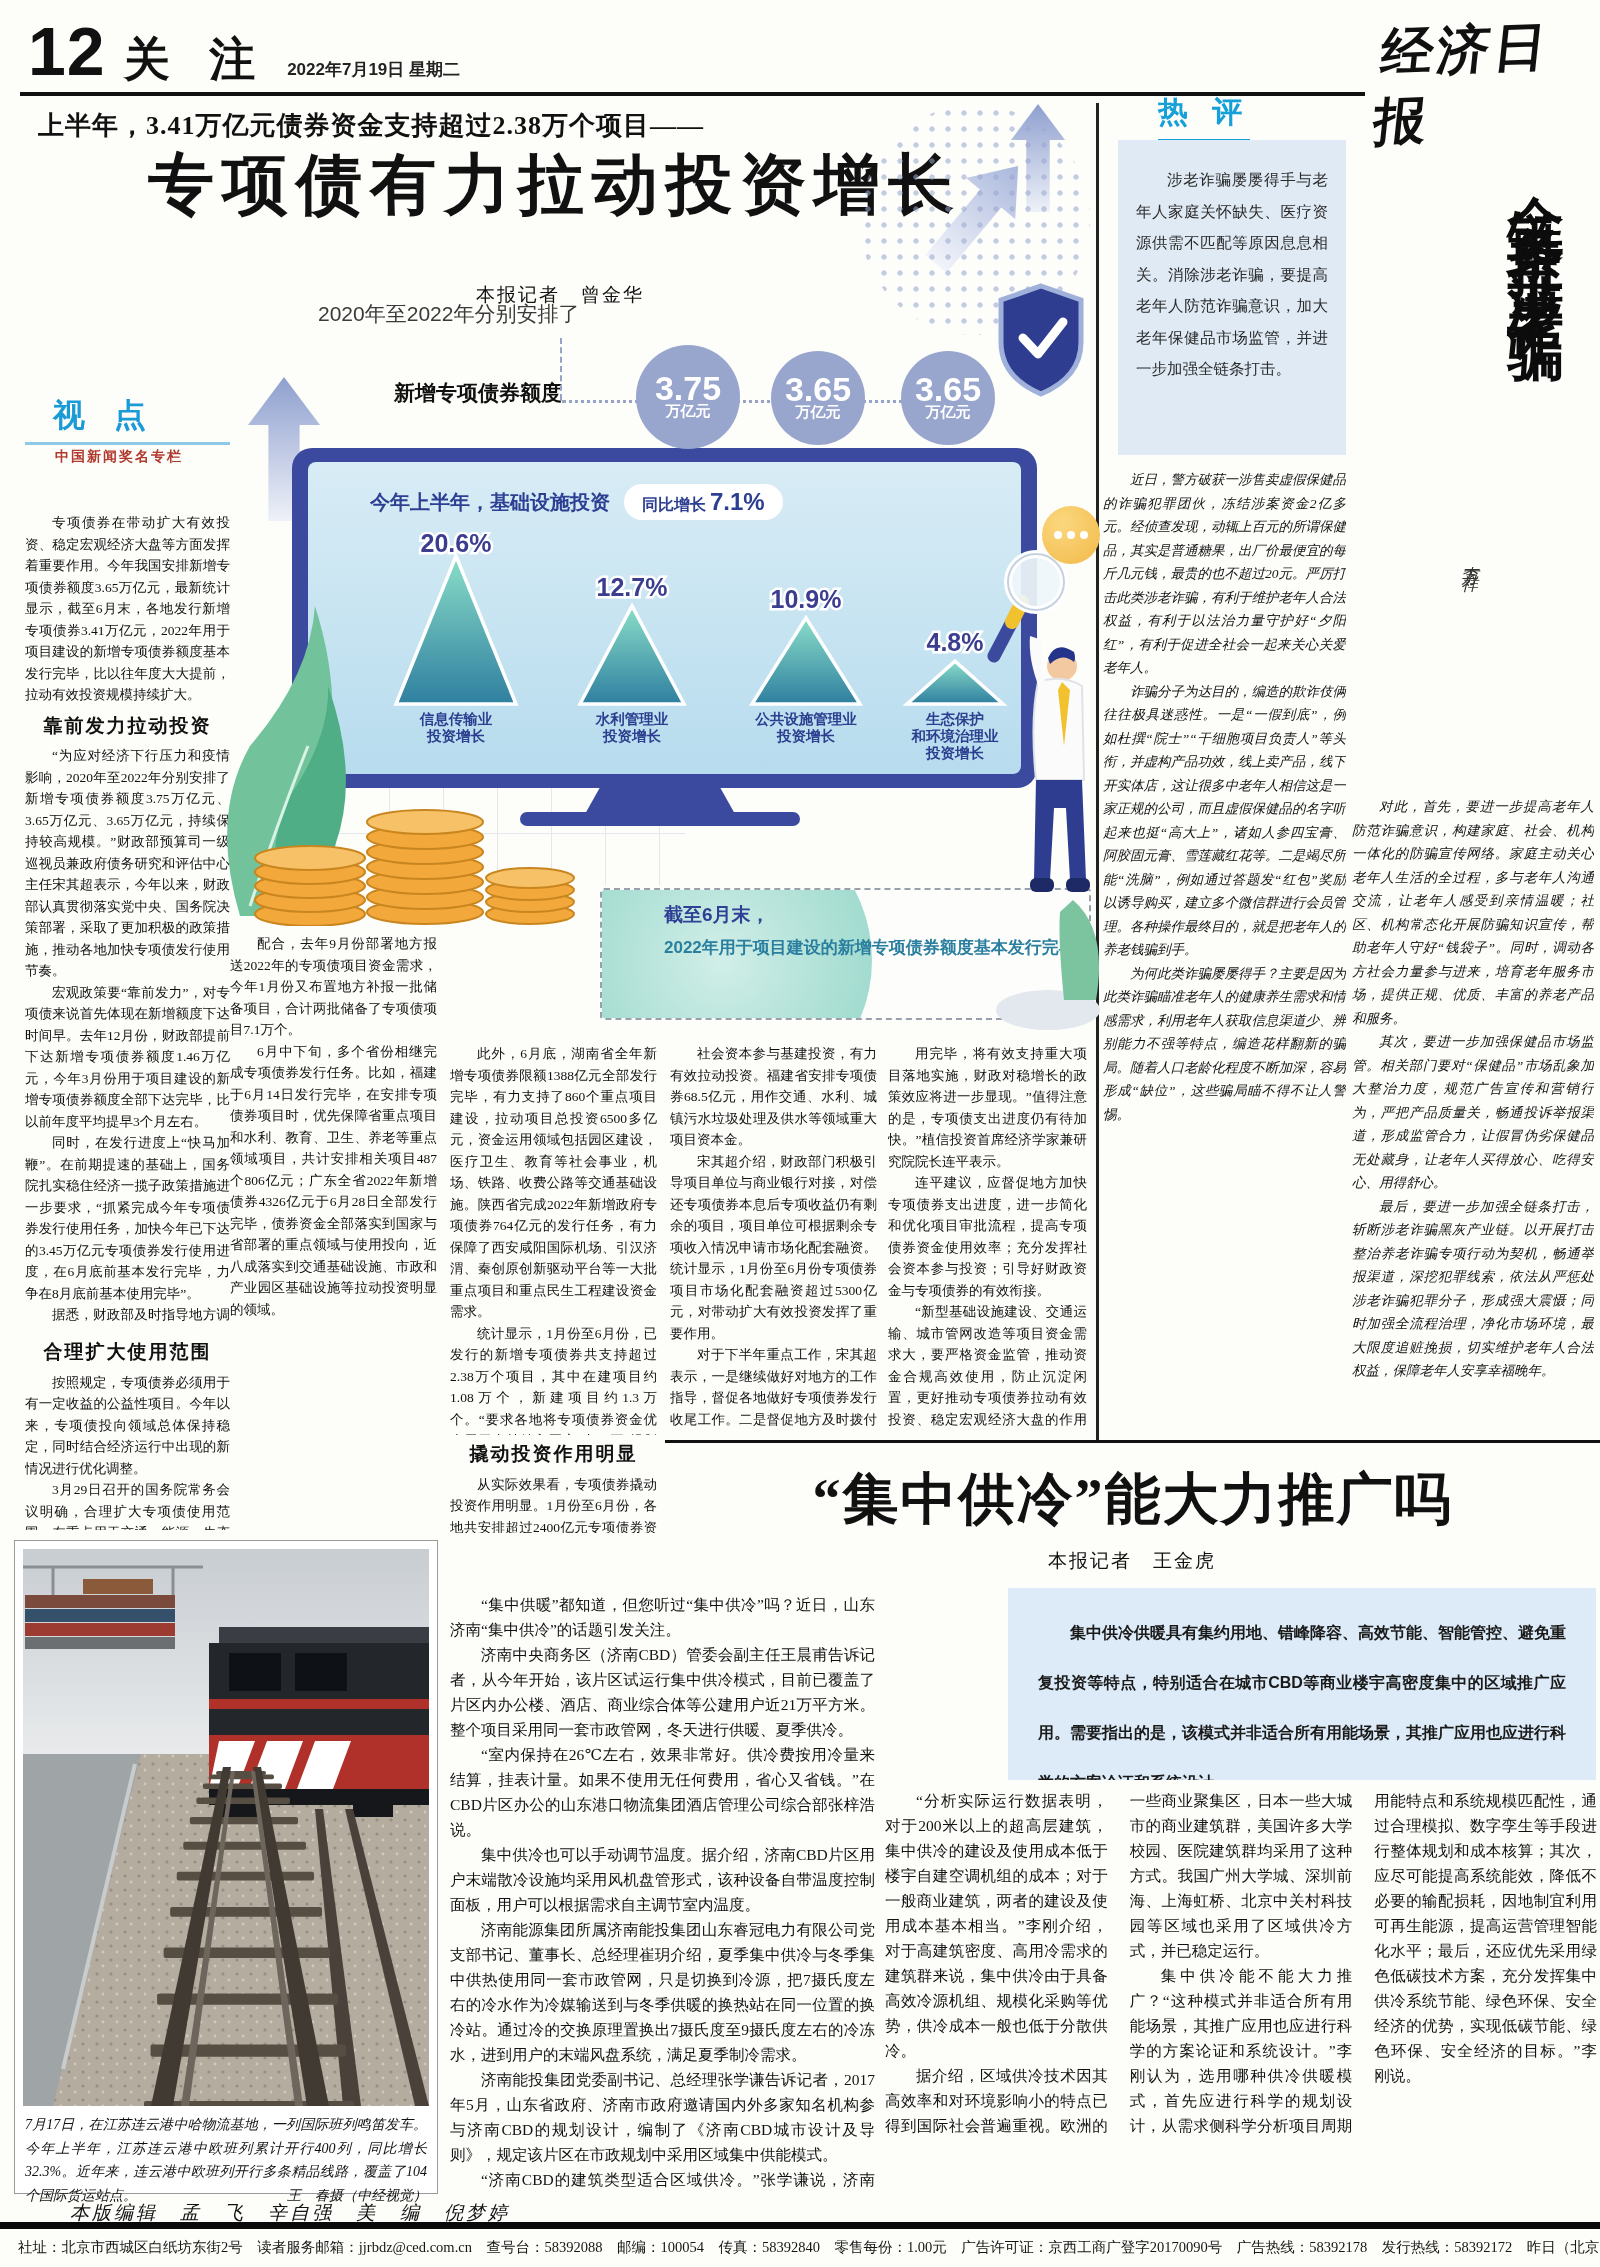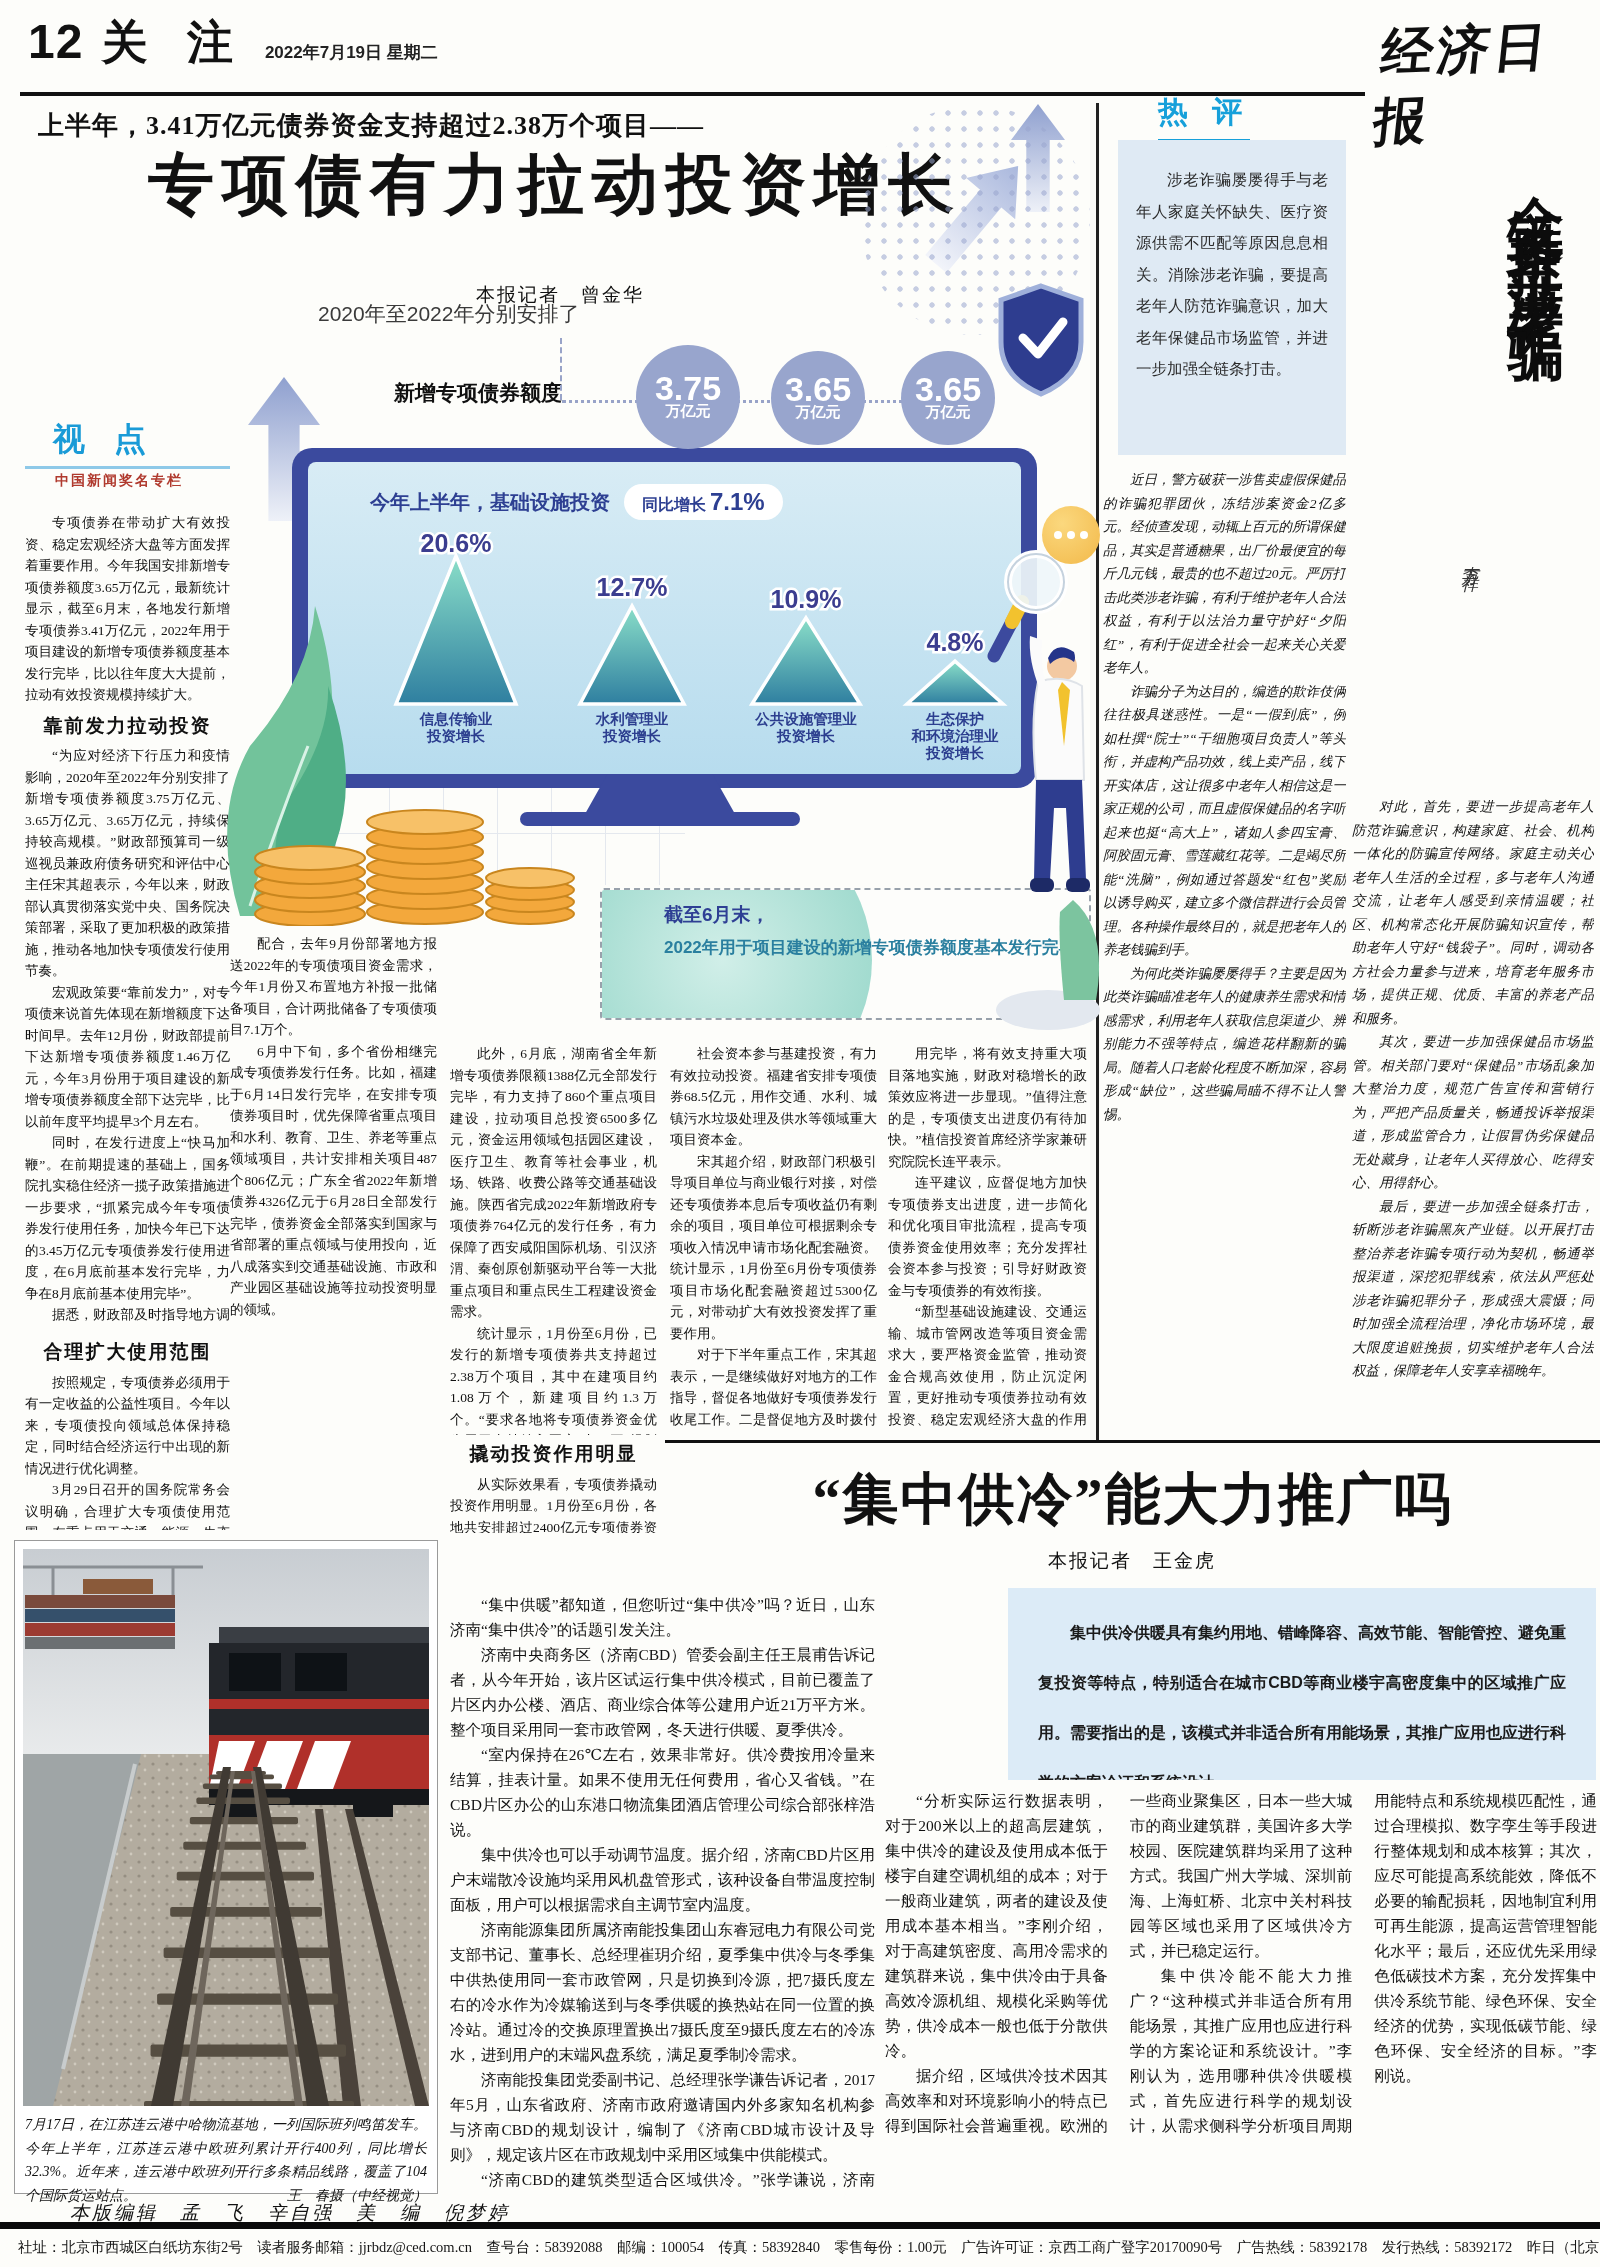--- a/index.html
+++ b/index.html
@@ -2,21 +2,21 @@
 <html><head>
 <meta charset="utf-8">
 <style>
   html,body{margin:0;padding:0;}
   body{background:#888;}
   #page{position:relative;width:1600px;height:2267px;background:#fdfdfa;margin:0 auto;overflow:hidden;
         font-family:"Liberation Serif","DejaVu Serif",serif;color:#111;}
   .abs{position:absolute;}
   p{margin:0;text-indent:2em;}
   
-  .pagenum{font-family:"Liberation Sans",sans-serif;font-weight:900;font-size:48px;letter-spacing:1px;}
+  .pagenum{font-family:"Liberation Sans",sans-serif;font-weight:900;font-size:68px;letter-spacing:1px;}
   .secname{font-weight:900;font-size:46px;letter-spacing:14px;}
   .dateline{font-family:"Liberation Sans",sans-serif;font-size:17px;font-weight:bold;color:#222;}
   .masthead{font-size:52px;font-weight:900;transform:skewX(-8deg) rotate(-2deg);letter-spacing:4px;color:#101010;}
   .hrule{background:#111;}
   
   .kicker{font-weight:bold;font-size:26px;letter-spacing:1px;}
   .mainhead{font-family:"Liberation Sans",sans-serif;font-weight:900;font-size:66px;letter-spacing:8px;text-align:center;width:1060px;}
   .byline{font-size:19px;text-align:center;letter-spacing:2px;}
   .bodytext{font-size:13.5px;line-height:21.5px;text-align:justify;overflow:hidden;}
   .colhead{font-family:"Liberation Sans",sans-serif;font-weight:900;font-size:19px;text-align:center;
@@ -102,21 +102,21 @@
         <defs>
           <linearGradient id="a1" x1="0" y1="0" x2="0" y2="1">
             <stop offset="0" stop-color="#8fa0cf"></stop>
             <stop offset="1" stop-color="#eef1f8"></stop>
           </linearGradient>
         </defs>
         <polygon points="30,0 60,40 43,40 43,120 17,120 17,40 0,40" fill="url(#a1)"></polygon>
       </svg>
   </div>
 
-  <div class="abs" style="left:25px;top:418px;width:205px;">
+  <div class="abs" style="left:25px;top:394px;width:205px;">
     <div class="vp-title" style="padding-left:28px;">视 点</div>
     <div class="vp-rule"></div>
     <div class="vp-sub" style="padding-left:30px;">中国新闻奖名专栏</div>
   </div>
   <div class="abs bodytext" style="left:25px;top:512px;width:205px;height:818px;">
     <p>专项债券在带动扩大有效投资、稳定宏观经济大盘等方面发挥着重要作用。今年我国安排新增专项债券额度3.65万亿元，最新统计显示，截至6月末，各地发行新增专项债券3.41万亿元，2022年用于项目建设的新增专项债券额度基本发行完毕，比以往年度大大提前，拉动有效投资规模持续扩大。</p>
     <div class="colhead">靠前发力拉动投资</div>
     <div>
         <p>“为应对经济下行压力和疫情影响，2020年至2022年分别安排了新增专项债券额度3.75万亿元、3.65万亿元、3.65万亿元，持续保持较高规模。”财政部预算司一级巡视员兼政府债务研究和评估中心主任宋其超表示，今年以来，财政部认真贯彻落实党中央、国务院决策部署，采取了更加积极的政策措施，推动各地加快专项债发行使用节奏。</p>
         <p>宏观政策要“靠前发力”，对专项债来说首先体现在新增额度下达时间早。去年12月份，财政部提前下达新增专项债券额度1.46万亿元，今年3月份用于项目建设的新增专项债券额度全部下达完毕，比以前年度平均提早3个月左右。</p>

